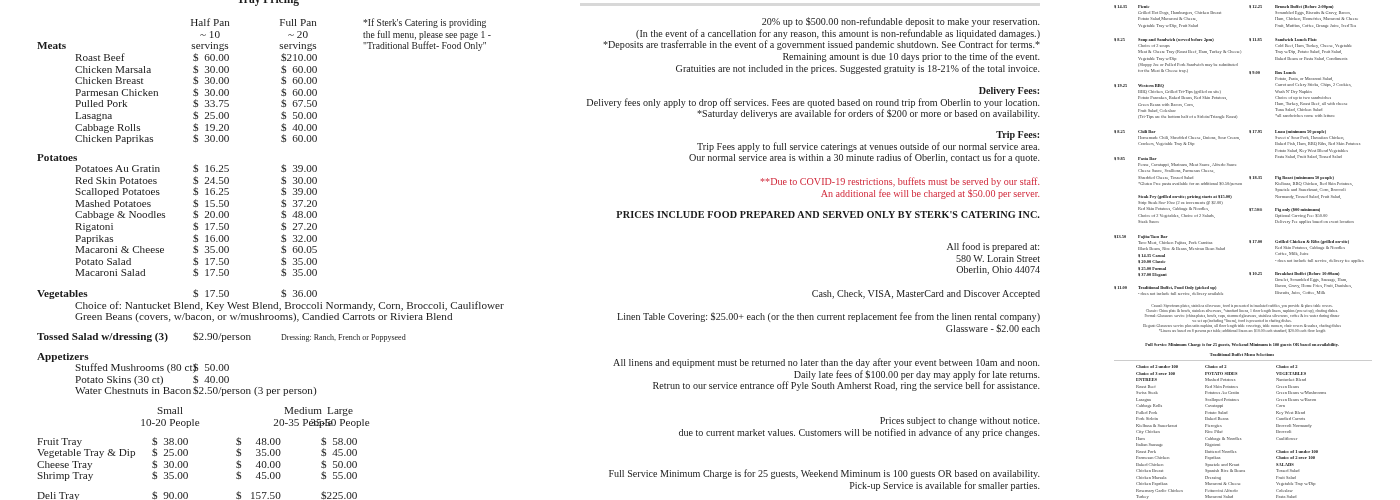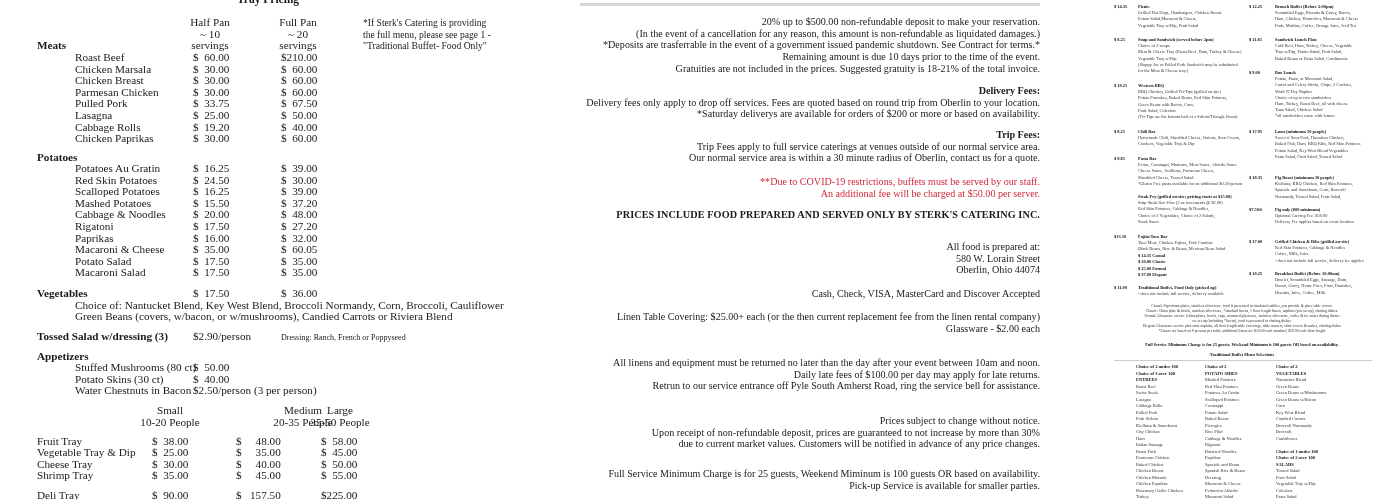--- a/index.html
+++ b/index.html
@@ -216,21 +216,20 @@
   </div>
 
   <div class="blk" style="top:357px;">
     <div>All linens and equipment must be returned no later than the day after your event between 10am and noon.</div>
     <div>Daily late fees of $100.00 per day may apply for late returns.</div>
     <div>Retrun to our service entrance off Pyle South Amherst Road, ring the service bell for assistance.</div>
   </div>
 
   <div class="blk" style="top:415px;">
     <div>Prices subject to change without notice.</div>
-    <div>Upon receipt of non-refundable deposit, prices are guaranteed to not increase by more than 30%</div>
     <div>due to current market values.  Customers will be notified in advance of any price changes.</div>
   </div>
 
   <div class="blk" style="top:468px;">
     <div>Full Service Minimum Charge is for 25 guests, Weekend Miminum is 100 guests OR based on availability.</div>
     <div>Pick-up Service is available for smaller parties.</div>
   </div>
 </div>
 
 <div id="right">

